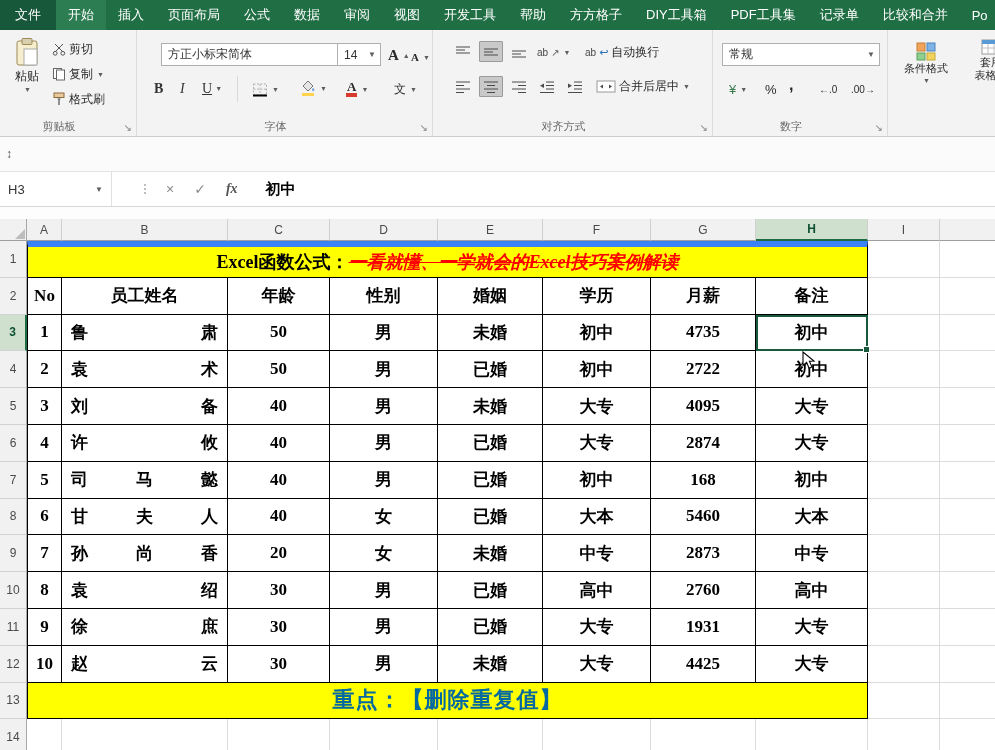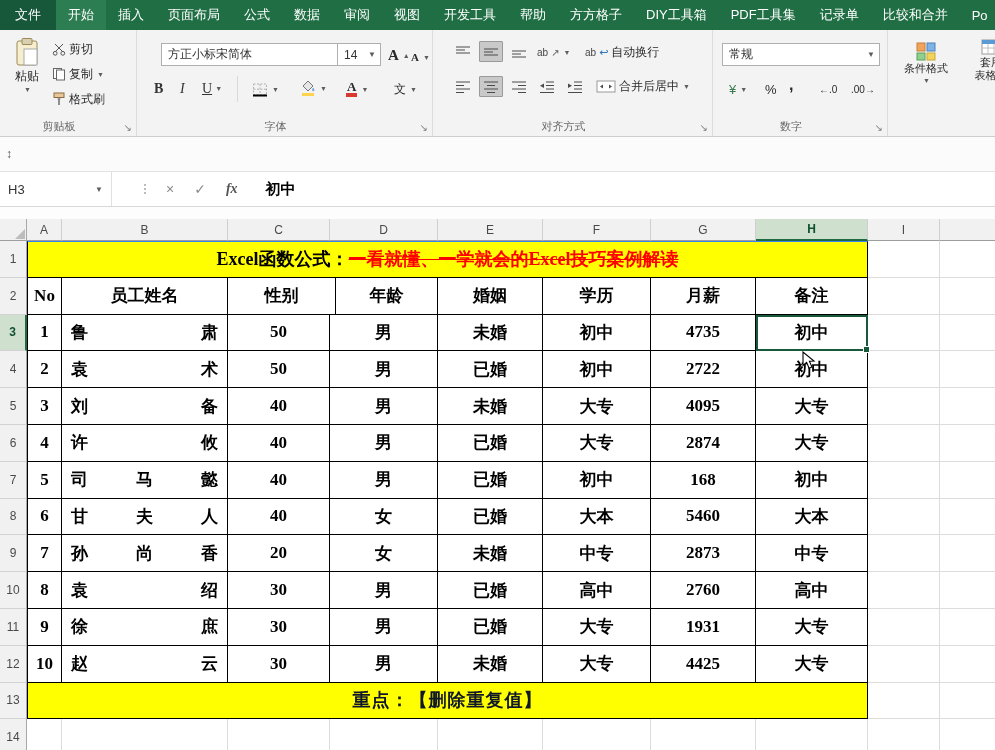--- a/index.html
+++ b/index.html
@@ -57,26 +57,26 @@
 .ch{flex:none;background:#f1f1f1;border-right:1px solid #cfcfcf;border-bottom:1px solid #9e9e9e;display:flex;align-items:center;justify-content:center;font-size:12px;color:#4a4a4a}
 .ch.sel{background:#cfe0cf;border-bottom:2px solid #1e6b41;color:#0e5132;font-weight:bold}
 .ch.filler{border-right:none}
 .corner{flex:none;width:27px;background:#f1f1f1;border-right:1px solid #a8a8a8;border-bottom:1px solid #9e9e9e;position:relative}
 .corner-tri{position:absolute;right:1px;bottom:1px;width:0;height:0;border-left:10px solid transparent;border-bottom:10px solid #bdbdbd}
 .grow{display:flex;height:36.8px}
 .rh{flex:none;width:27px;background:#f1f1f1;border-right:1px solid #a8a8a8;border-bottom:1px solid #d2d2d2;display:flex;align-items:center;justify-content:center;font-size:12px;color:#4a4a4a}
 .rh.sel{background:#cfe0cf;border-right:2px solid #1e6b41;color:#0e5132;font-weight:bold}
 .cell{flex:none;background:#fff;border-right:1px solid #000;border-bottom:1px solid #000;display:flex;align-items:center;justify-content:center;font-family:"Liberation Serif","DejaVu Serif",serif;font-weight:700;font-size:17px;color:#000;overflow:hidden;white-space:nowrap}
 .cell.colA{border-left:1px solid #000}
-.r1 .cell.merged{border-top:1px solid #3b82f6}
+.r1 .cell.merged{border-top:6px solid #3b82f6}
 .banner{background:#ffff00}
 .title-cell{font-size:18px}
 .t-black{color:#000}
 .t-red{color:#fe0000;text-decoration:line-through}
-.footer-cell{color:#0f172a;font-size:18px;letter-spacing:1px}
+.footer-cell{color:#0369a1;font-size:22px;letter-spacing:1px}
 .name{justify-content:space-between;padding:0 9px}
 .outside{border-right:1px solid #dcdcdc;border-bottom:1px solid #dcdcdc}
 .outside.filler{border-right:none}
 .outside-row .cell{border:none;border-right:1px solid #dcdcdc;border-bottom:1px solid #dcdcdc;background:#fff}
 .selcell{position:relative;outline:2px solid #17593a;outline-offset:-2px;z-index:2;overflow:visible}
 .fill-handle{position:absolute;right:-3px;bottom:-3px;width:7px;height:7px;background:#17593a;border:1.5px solid #fff;z-index:5}
 .cursor{position:absolute;left:799px;top:351px;z-index:30;pointer-events:none}
 svg{display:block}
 </style>
 </head>
@@ -385,31 +385,31 @@
       <div class="ch" style="width:108px">F</div>
       <div class="ch" style="width:105px">G</div>
       <div class="ch sel" style="width:112px">H</div>
       <div class="ch" style="width:72px">I</div>
       <div class="ch filler" style="width:55px"></div>
     </div>
     <div class="grow r1">
       <div class="rh">1</div>
       <div class="cell merged banner title-cell colA" style="width:841px">
         <div class="t-black" style="display: inline;">Excel函数公式：</div>
-        <div class="t-red" style="display: inline;">一看就懂、一学就会的Excel技巧案例解读</div>
+        <div class="t-red" style="display: inline; font-style: italic;">一看就懂、一学就会的Excel技巧案例解读</div>
       </div>
       <div class="cell outside" style="width:72px"></div>
       <div class="cell outside filler" style="width:55px"></div>
     </div>
     <div class="grow">
       <div class="rh">2</div>
       <div class="cell th colA" style="width:35px">No</div>
       <div class="cell th" style="width:166px">员工姓名</div>
+      <div class="cell th" style="width:102px">年龄</div>
       <div class="cell th" style="width:108px">性别</div>
-      <div class="cell th" style="width:102px">年龄</div>
       <div class="cell th" style="width:105px">婚姻</div>
       <div class="cell th" style="width:108px">学历</div>
       <div class="cell th" style="width:105px">月薪</div>
       <div class="cell th" style="width:112px">备注</div>
       <div class="cell outside" style="width:72px"></div>
       <div class="cell outside filler" style="width:55px"></div>
     </div>
     <div class="grow">
       <div class="rh sel">3</div>
       <div class="cell colA" style="width:35px">1</div>

